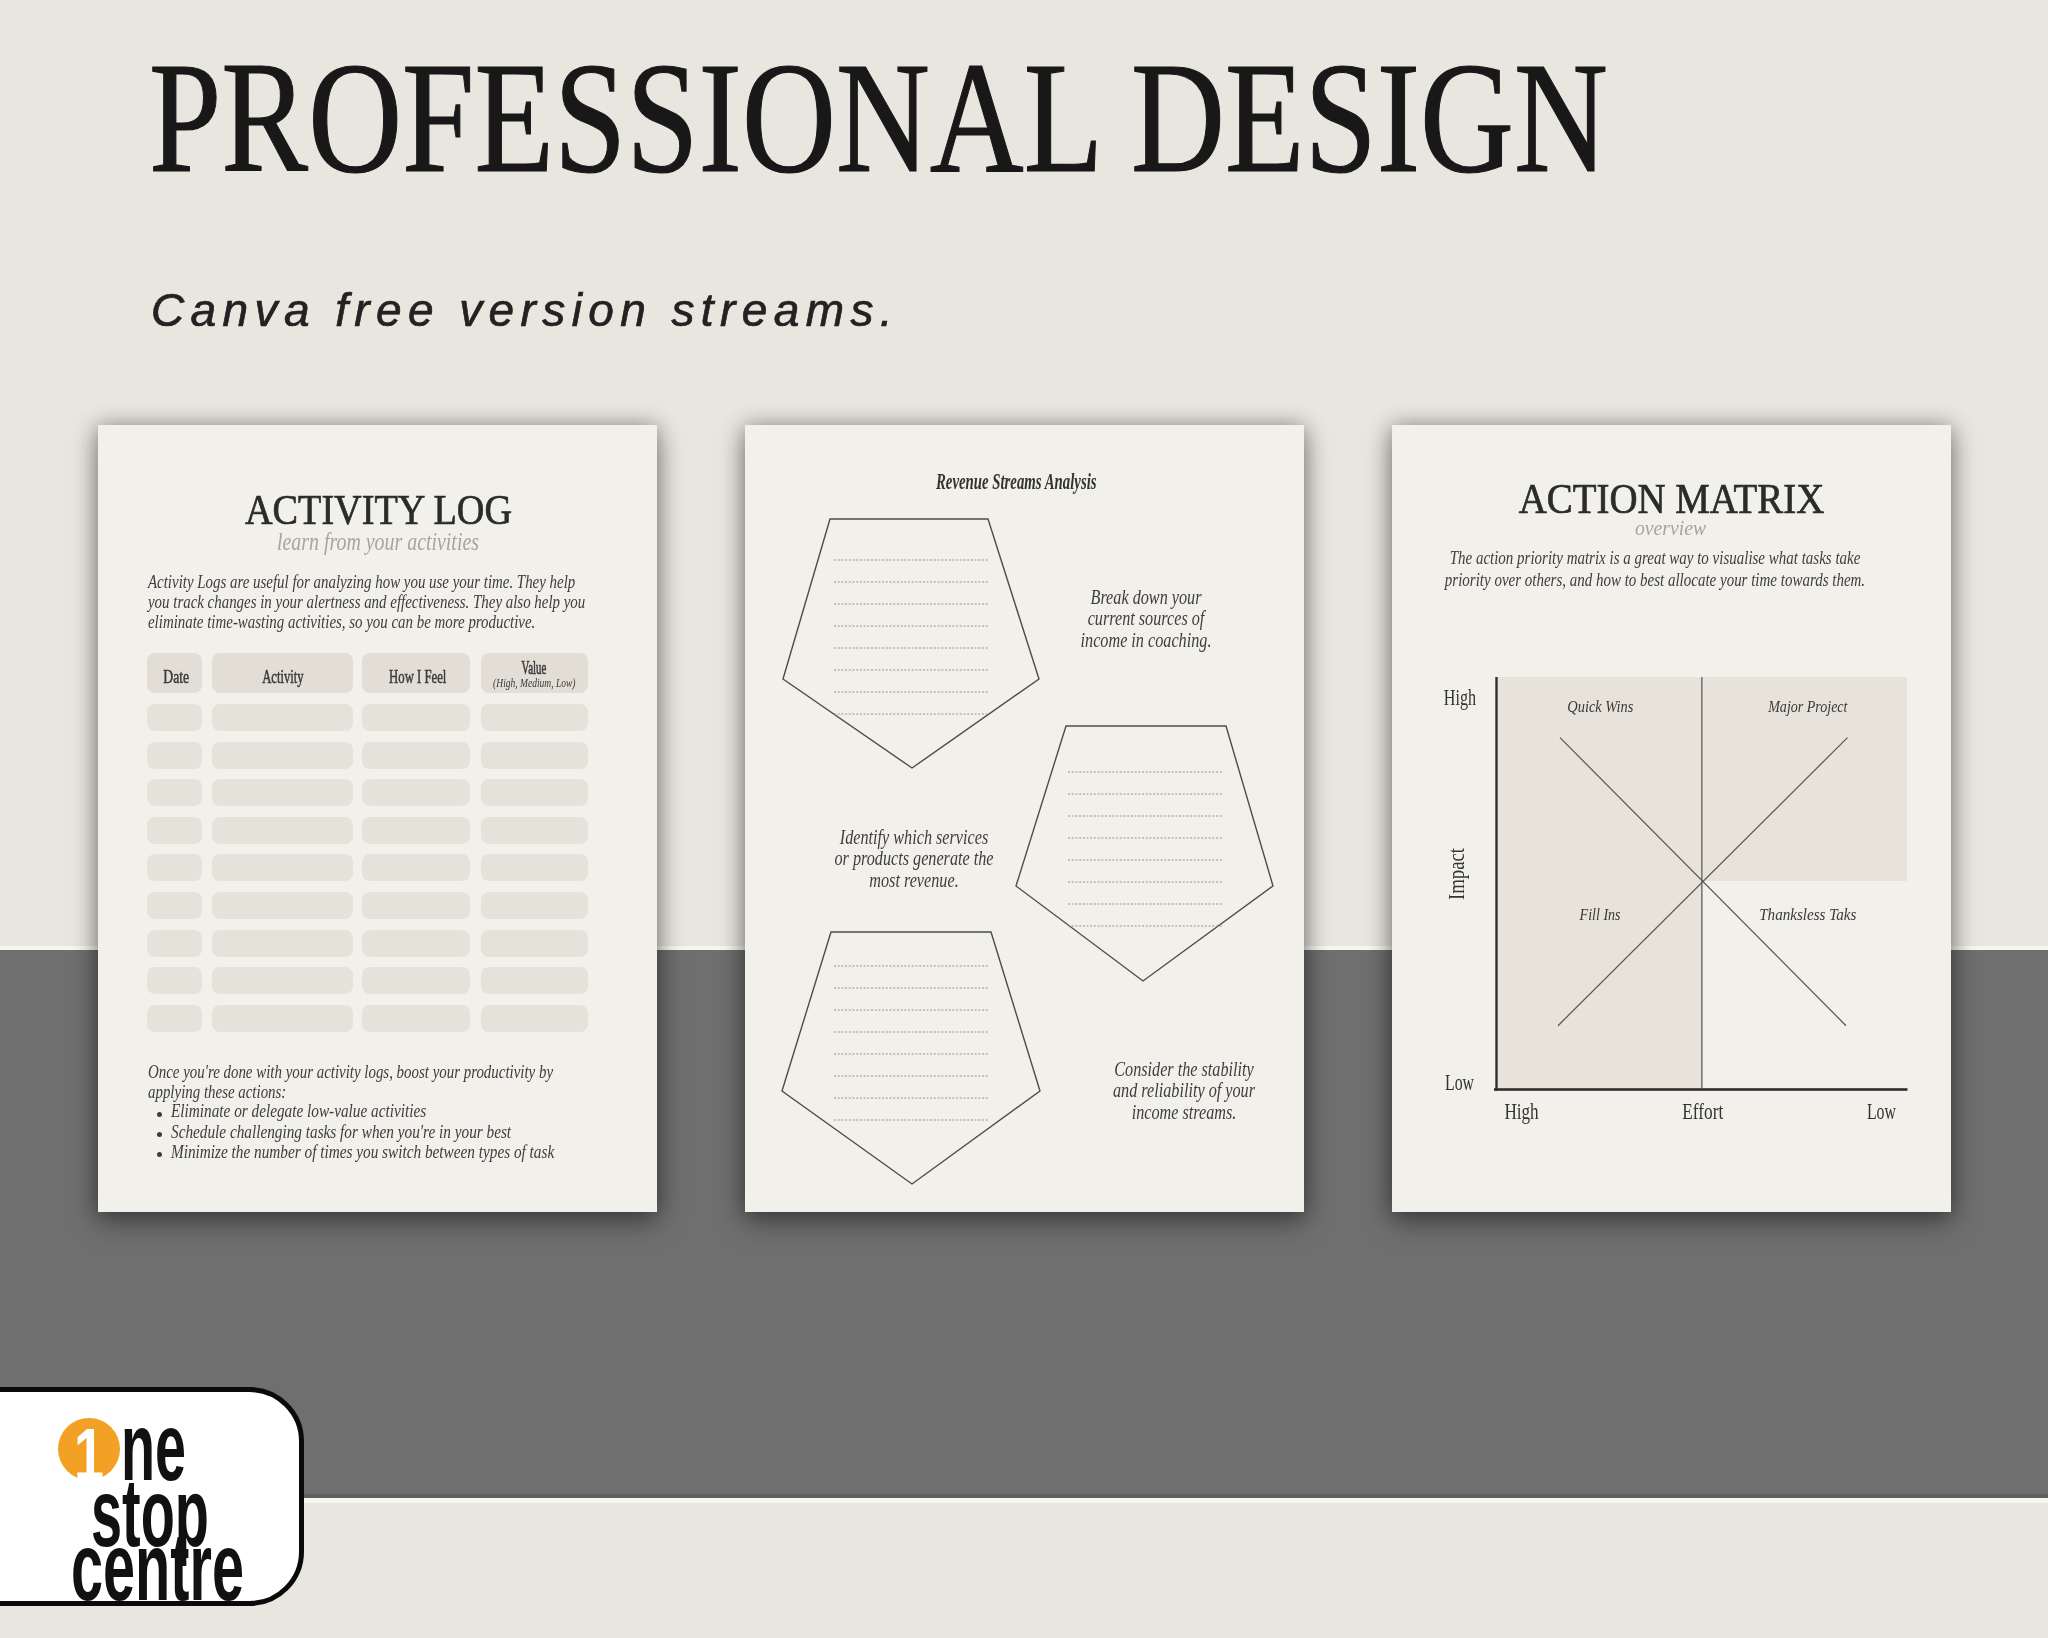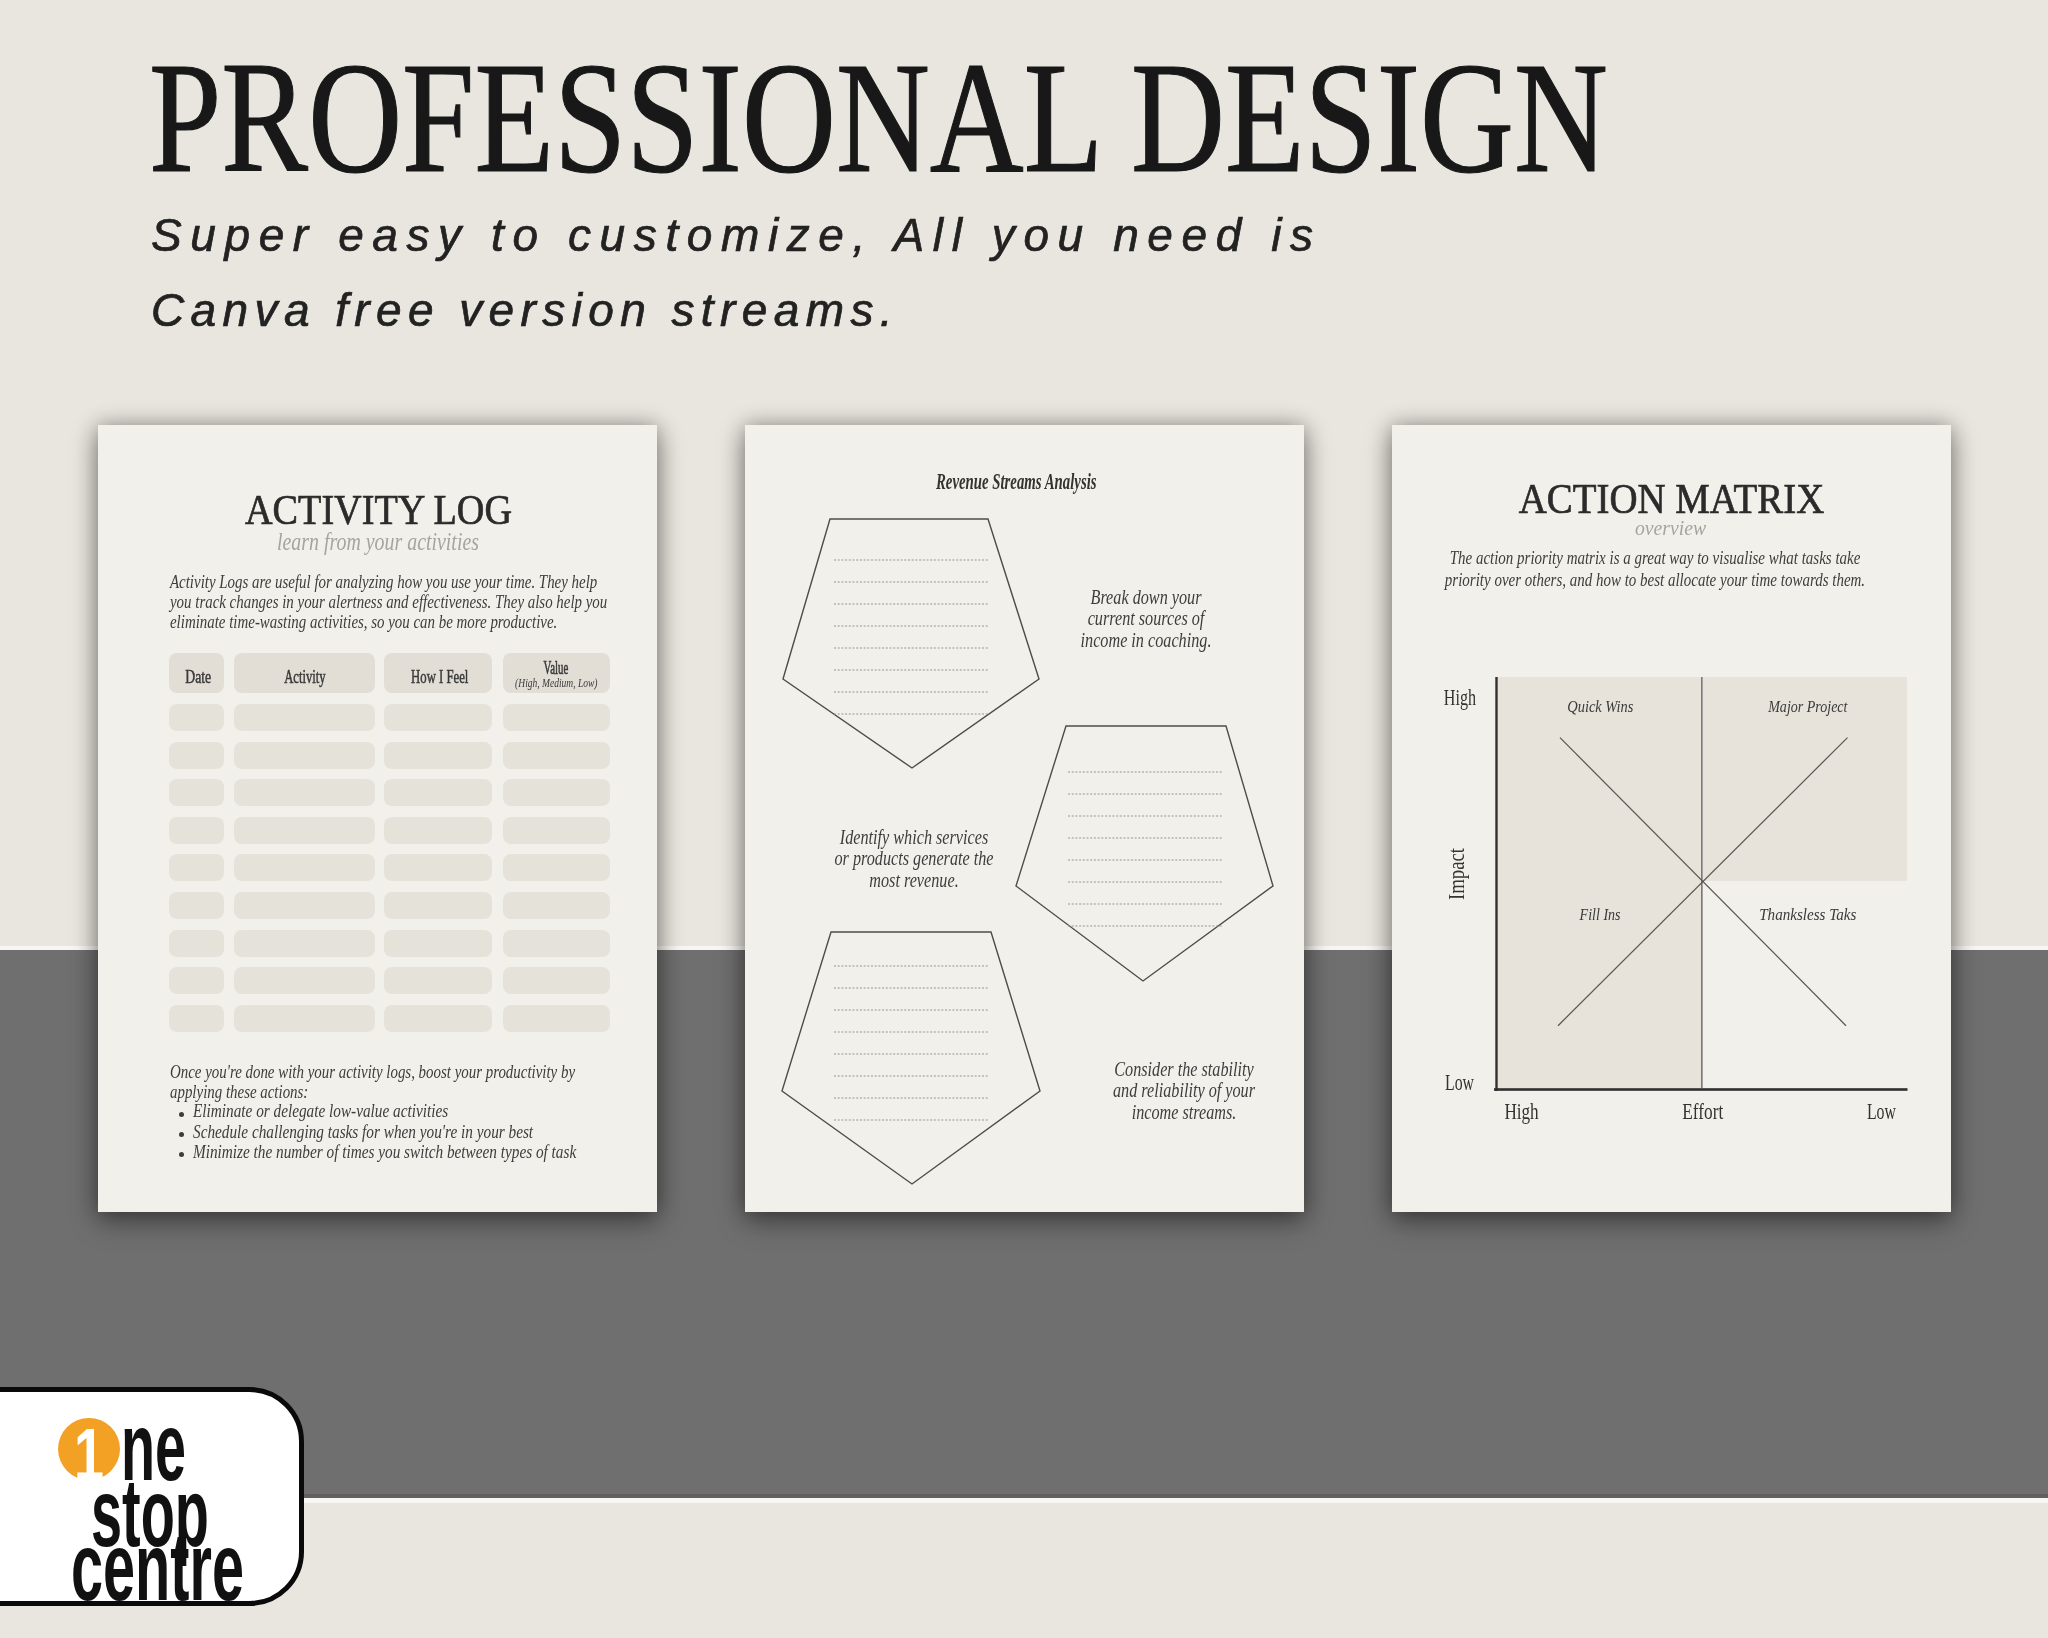--- a/index.html
+++ b/index.html
@@ -22,34 +22,33 @@
 <div class="abs" style="left:0;top:950px;width:2048px;height:544px;background:#6f6f6f"></div>
 
 <div class="abs" style="left:0;top:1494px;width:2048px;height:4px;background:#606060"></div>
 
 <div class="abs" style="left:0;top:1498px;width:2048px;height:5px;background:#f7f6f2"></div>
 
 <svg class="abs" style="left:0;top:0" width="2048" height="380">
   <text x="149" y="171" textLength="1459" lengthAdjust="spacingAndGlyphs" font-family="Liberation Serif, serif" font-size="158" fill="#181818" stroke="#181818" stroke-width="1.2">PROFESSIONAL DESIGN</text>
 </svg>
 
-<div class="abs" style="left:151px;top:212px;font-family:'Liberation Sans',sans-serif;font-style:italic;font-size:46px;letter-spacing:8.6px;color:#222;line-height:46px;-webkit-text-stroke:0.7px #222">Super easy to customize, All you need is</div>
 
 <div class="abs" style="left:151px;top:287px;font-family:'Liberation Sans',sans-serif;font-style:italic;font-size:46px;letter-spacing:6.4px;color:#222;line-height:46px;-webkit-text-stroke:0.7px #222">Canva free version streams.</div>
 
 <div class="card" id="card1" style="left:98px;top:425px"></div>
 
 <svg class="abs" style="left:98px;top:425px" width="559" height="140" viewBox="0 0 559 140">
 
   <text x="147" y="99" textLength="267" lengthAdjust="spacingAndGlyphs" font-size="43" fill="#2b2b2b" stroke="#2b2b2b" stroke-width="0.7">ACTIVITY LOG</text>
 
   <text x="179" y="125" textLength="202" lengthAdjust="spacingAndGlyphs" font-style="italic" font-size="25" fill="#a6a49e">learn from your activities</text>
 </svg>
 
-<div class="abs" style="left:112px;top:425px;width:559px;height:754px">
+<div class="abs" style="left:90px;top:425px;width:559px;height:754px">
 
   <div class="abs ital sqz" style="left:58px;top:146.5px;font-size:18.5px;line-height:20.3px;white-space:nowrap">Activity Logs are useful for analyzing how you use your time. They help<br>you track changes in your alertness and effectiveness. They also help you<br>eliminate time-wasting activities, so you can be more productive.</div>
 
   <div class="abs hcell" style="left:57px;top:228px;width:55px;height:40px"></div>
 
   <div class="abs hcell" style="left:122px;top:228px;width:141px;height:40px"></div>
 
   <div class="abs hcell" style="left:272px;top:228px;width:108px;height:40px"></div>
 
   <div class="abs hcell" style="left:391px;top:228px;width:107px;height:40px"></div>

